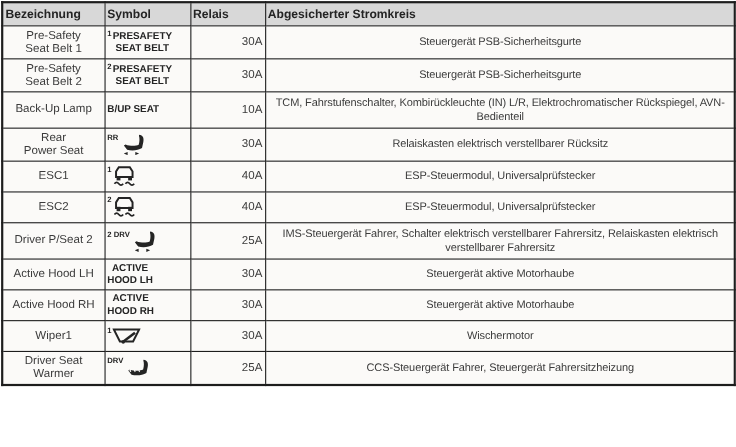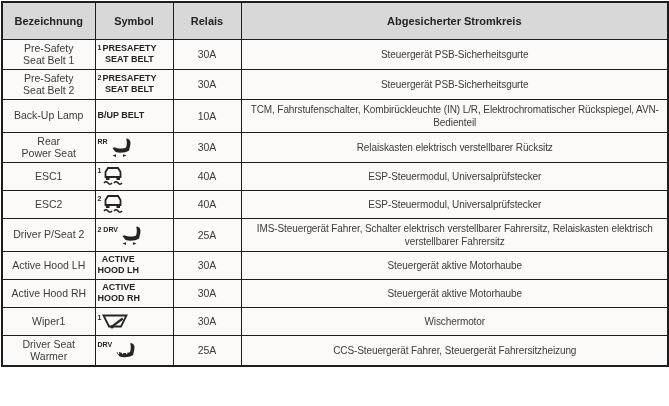--- a/index.html
+++ b/index.html
@@ -23,25 +23,25 @@
     border: 2px solid #1d1d1d;
   }
   th, td {
     border: 1px solid #1d1d1d;
     box-sizing: border-box;
     vertical-align: middle;
     overflow: hidden;
   }
   thead th {
     background: #d8d8d8;
-    height: 37px;
+    height: 21px;
     font-size: 11px;
     font-weight: bold;
     color: #242424;
-    text-align: center;
+    text-align: left;
     padding: 2px 2px;
   }
   tbody td { background: #fbfaf8; }
   tbody tr { height: 28px; margin-left: 36px; }
   col.c1 { width: 93px; }
   col.c2 { width: 78px; }
   col.c3 { width: 68px; }
   col.c4 { width: 427px; }
   td.c-name {
     text-align: center;
@@ -73,21 +73,21 @@
     font-size: 9px;
     font-weight: bold;
     color: #242424;
     line-height: 11px;
     white-space: pre-line;
     letter-spacing: 0px;
   }
   .sym-icon { display: inline-flex; margin-top: 1px; }
   .sym-icon svg { display: block; }
   td.c-amp {
-    text-align: center;
+    text-align: right;
     font-size: 10.5px;
     color: #3b3b3b;
     padding: 2px;
   }
   td.c-circuit {
     text-align: center;
     font-size: 10px;
     letter-spacing: -0.1px;
     line-height: 13px;
     color: #3b3b3b;
@@ -142,21 +142,21 @@
     </td>
     <td class="c-amp">30A</td>
     <td class="c-circuit">Steuergerät PSB-Sicherheitsgurte</td>
   </tr>
 
   <tr>
     <td class="c-name">Back-Up Lamp</td>
     <td class="c-symbol">
       <div class="symwrap">
 
-        <span class="sym-label">B/UP BELT</span>
+        <span class="sym-label">B/UP SEAT</span>
 
       </div>
     </td>
     <td class="c-amp">10A</td>
     <td class="c-circuit">TCM, Fahrstufenschalter, Kombirückleuchte (IN) L/R, Elektrochromatischer Rückspiegel, AVN-Bedienteil</td>
   </tr>
 
   <tr>
     <td class="c-name">Rear
 Power Seat</td>

